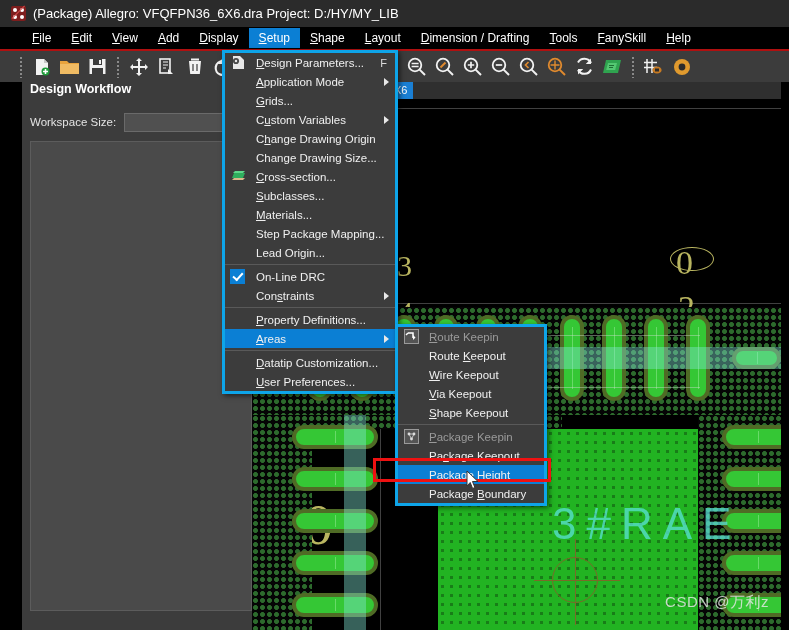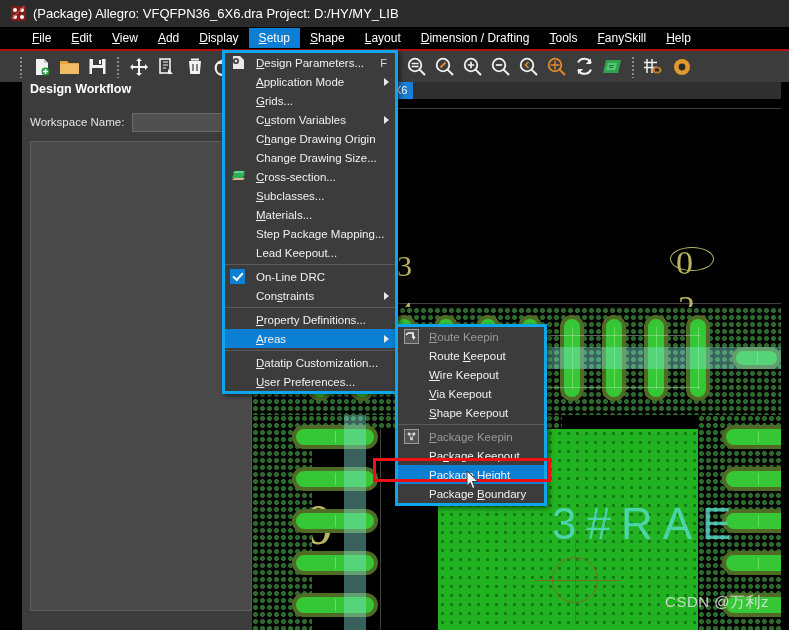--- a/index.html
+++ b/index.html
@@ -382,21 +382,21 @@
   </div>
 
   <div class="left-black"></div>
 
   <div class="dock">
     <div class="dock-header">
       <span class="dock-title">Design Workflow</span>
       <span class="dock-min">–</span>
     </div>
     <div class="dock-row">
-      <span class="dock-label">Workspace Name:</span>
+      <span class="dock-label">Workspace Size:</span>
       <input class="dock-input" type="text" value="" style="">
     </div>
     <div class="dock-list"></div>
   </div>
 
   <div class="canvas">
     <div class="canvas-tabs">
       <div class="tab-x6">X6</div>
     </div>
     <div class="pcb">
@@ -502,21 +502,21 @@
       <div class="mi">
         <span class="mi-text"><u>S</u>ubclasses...</span>
       </div>
       <div class="mi">
         <span class="mi-text"><u>M</u>aterials...</span>
       </div>
       <div class="mi">
         <span class="mi-text">Step Package Mapping...</span>
       </div>
       <div class="mi">
-        <span class="mi-text">Lead Keepout...</span>
+        <span class="mi-text">Lead Origin...</span>
       </div>
       <div class="msep"></div>
       <div class="mi">
         <span class="check-box"></span>
         <span class="mi-text">On-Line DRC</span>
       </div>
       <div class="mi">
         <span class="mi-text">Con<u>s</u>traints</span>
         <span class="arrow"></span>
       </div>

